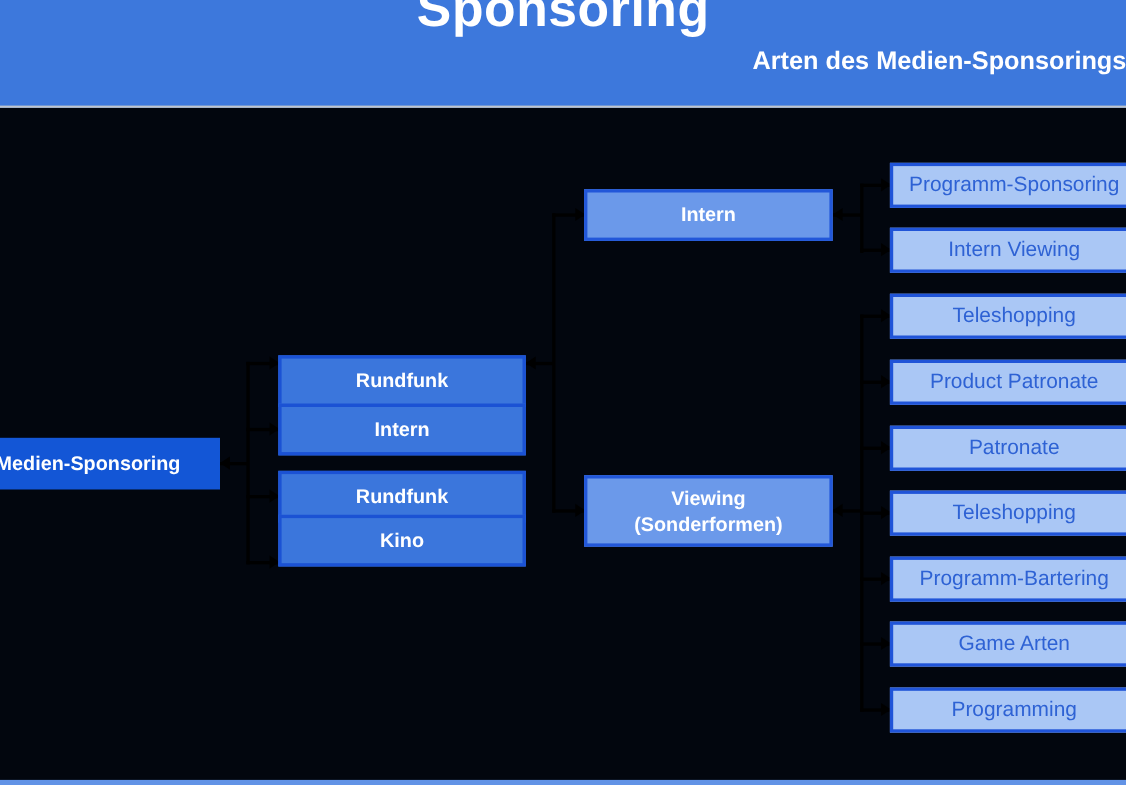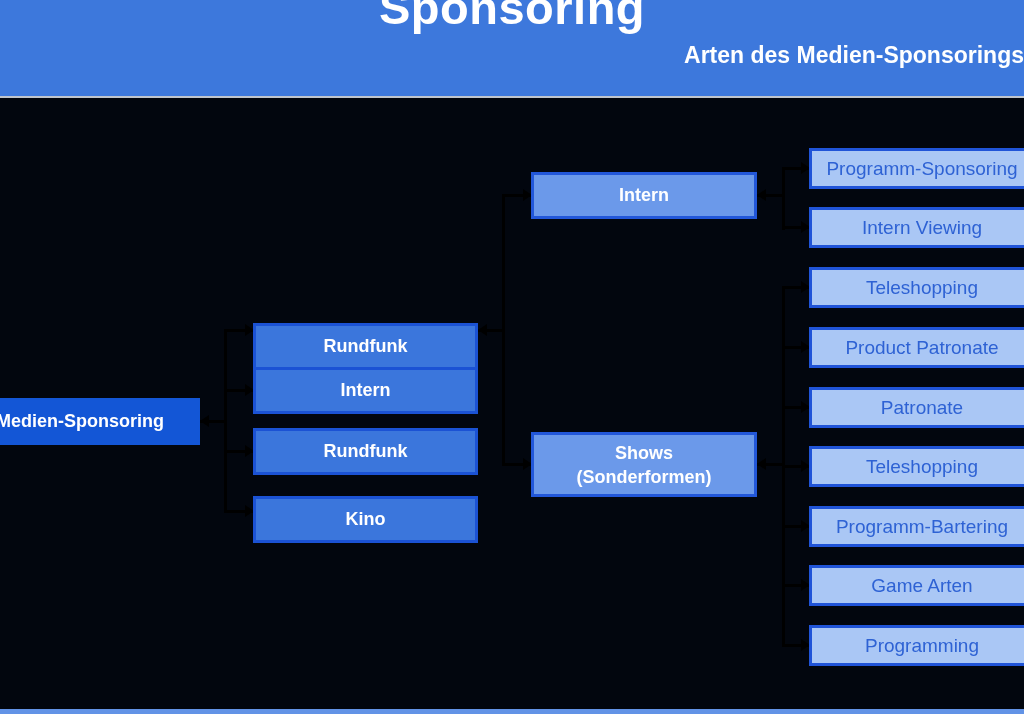--- a/index.html
+++ b/index.html
@@ -132,30 +132,30 @@
 
   <div class="node node-branch" style="top:307px;margin-top:16px;">
     <span>Rundfunk</span>
   </div>
   <div class="node node-branch" style="top:367px;">
     <span>Intern</span>
   </div>
   <div class="node node-branch" style="top:428px;">
     <span>Rundfunk</span>
   </div>
-  <div class="node node-branch" style="top:496px;">
+  <div class="node node-branch" style="top:468px;">
     <span>Kino</span>
   </div>
 
   <div class="node node-sub" style="top:172px;height:47px;">
     <span>Intern</span>
   </div>
   <div class="node node-sub" style="top:432px;height:65px;">
     <span class="two-line">
-      <span>Shows</span><br>
+      <span>Viewing</span><br>
       <span>(Sonderformen)</span>
     </span>
   </div>
 
   <div class="node node-leaf" style="top:148px;">
     <span>Programm-Sponsoring</span>
   </div>
   <div class="node node-leaf" style="top:207px;">
     <span>Intern Viewing</span>
   </div>

